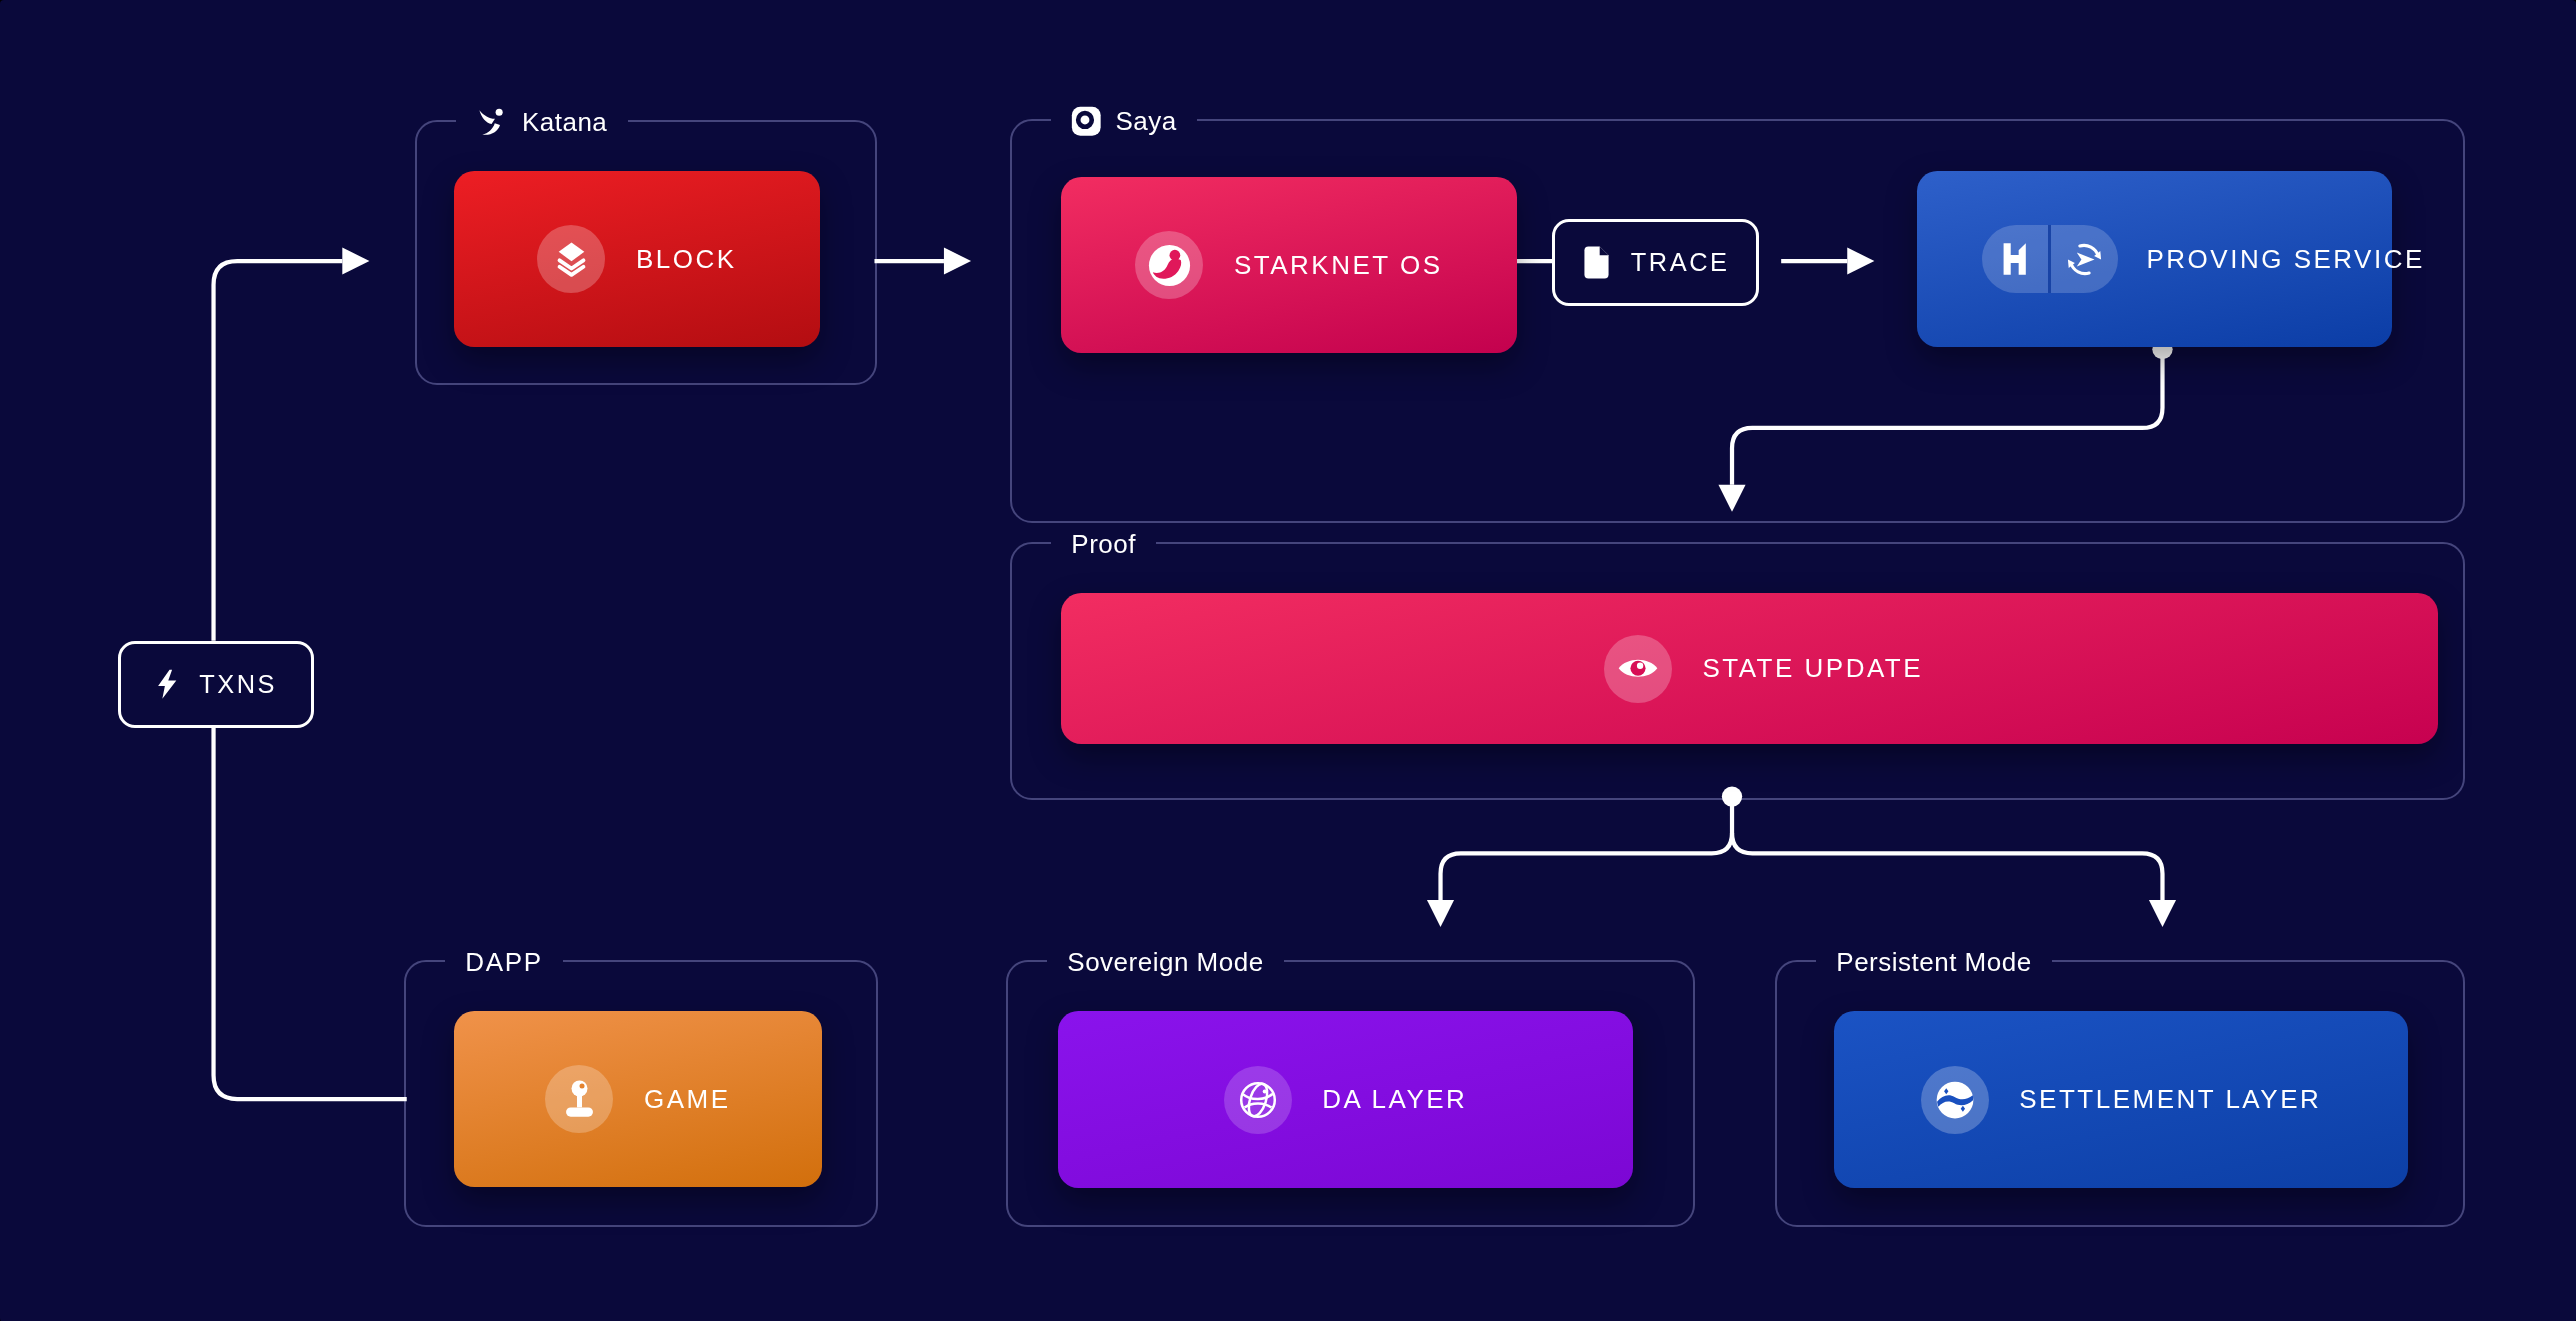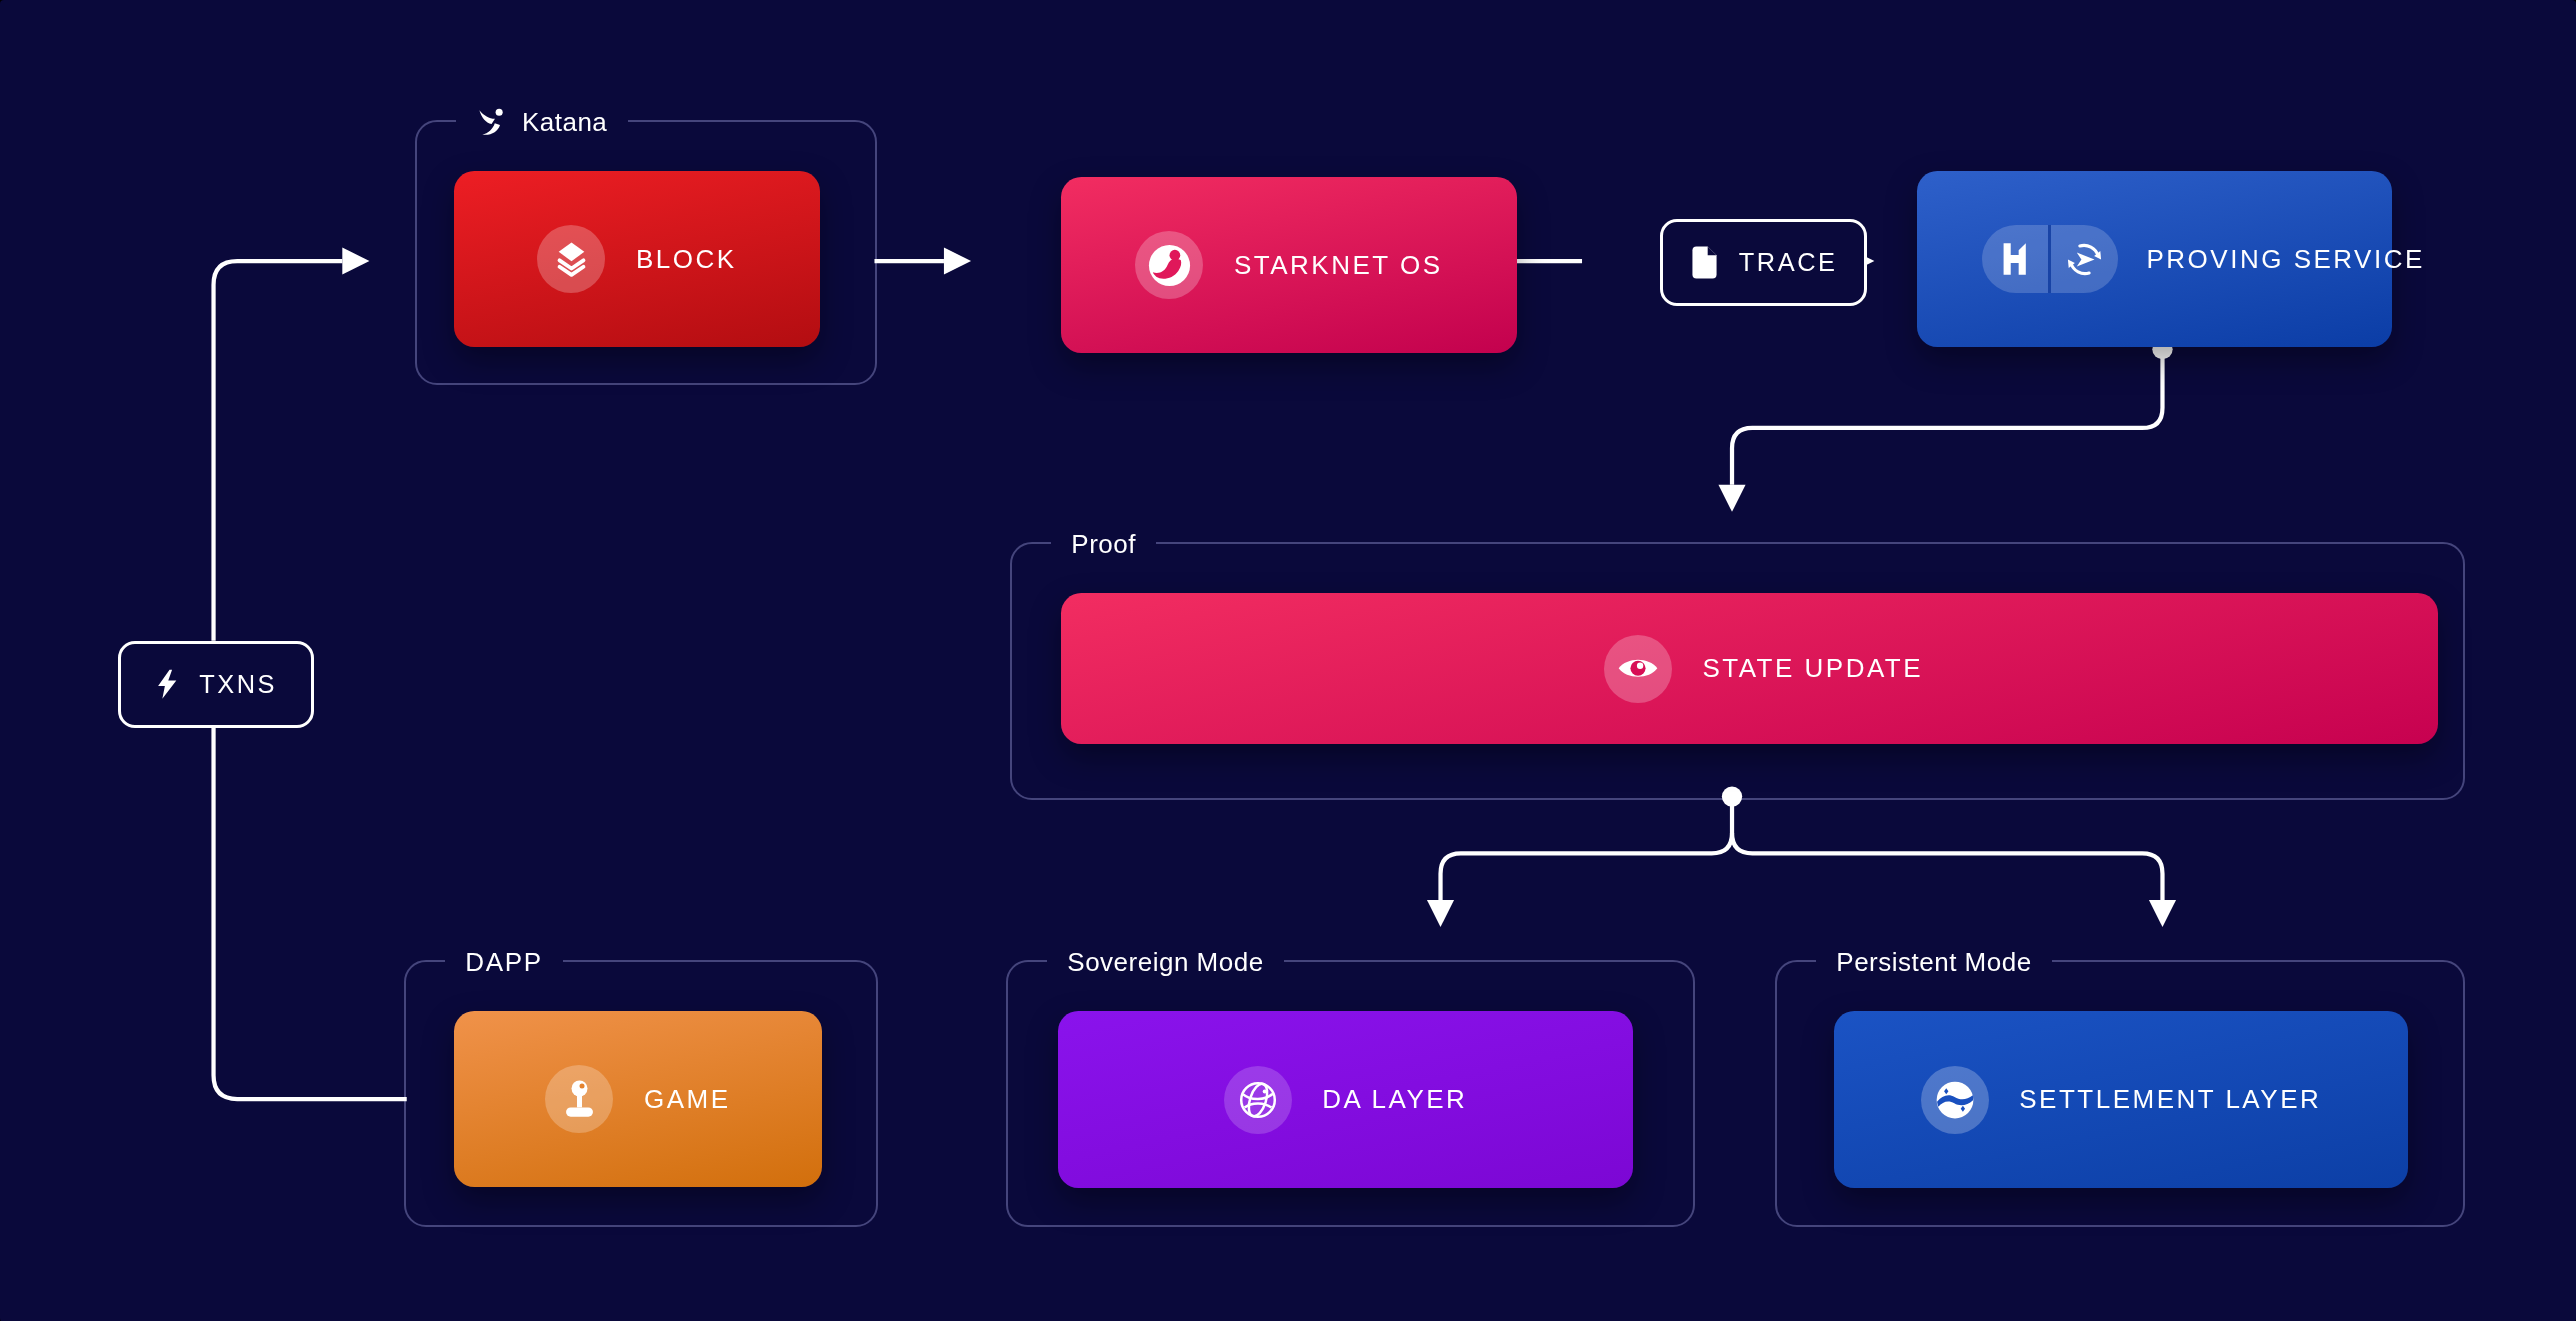--- a/index.html
+++ b/index.html
@@ -56,20 +56,31 @@
         <svg width="32" height="32" viewBox="0 0 38 38">
           <circle cx="27.5" cy="7.5" r="4.2" fill="#fff"></circle>
           <path d="M4 5 C9.5 11.5 15.5 15 22.5 15.2 L18.5 21.5 C11.5 20 6.5 13.5 4 5 Z" fill="#fff"></path>
           <path d="M7.5 34 C14.5 32.5 20 27.5 22.3 20.5 L28.5 22.5 C26 30.5 17.5 35.5 7.5 34 Z" fill="#fff"></path>
         </svg>
       </span>
       <span>Katana</span>
     </div>
   </div>
 
+  <div class="group" style="left:1010px;top:119px;width:1451px;height:400px">
+    <div class="glabel">
+      <span class="gicon">
+        <svg width="30.5" height="30.5" viewBox="0 0 36 36">
+          <rect x="1" y="1" width="34" height="34" rx="10" fill="#fff"></rect>
+          <circle cx="16.5" cy="16.5" r="8" fill="none" stroke="#0a093b" stroke-width="5.5"></circle>
+        </svg>
+      </span>
+      <span>Saya</span>
+    </div>
+  </div>
 
   <div class="group" style="left:1010px;top:542px;width:1451px;height:254px">
     <div class="glabel">
       <span>Proof</span>
     </div>
   </div>
 
   <div class="group" style="left:404px;top:960px;width:470px;height:263px">
     <div class="glabel">
       <span style="letter-spacing:1.7px;">DAPP</span>
@@ -139,21 +150,21 @@
     <span class="badge">
       <svg width="47" height="47" viewBox="0 0 48 48">
         <circle cx="24" cy="24" r="21" fill="#fff"></circle>
         <circle cx="29.5" cy="13.5" r="5.5" fill="#e0185a"></circle>
         <path d="M7 31 C13.5 33 19.5 30 22 23.5 C24.5 17 29.5 15.5 35.5 18.5 C36.5 21.5 36 25.5 33 29.5 C27.5 37.5 16.5 39.5 10.5 35.5 C8.8 34 7.6 32.8 7 31 Z" fill="#e0185a"></path>
       </svg>
     </span>
     <span class="nlabel">STARKNET OS</span>
   </div>
 
-  <div class="outline-node" style="left:1660px;top:219px;width:201px;height:81px;gap:20.3px">
+  <div class="outline-node" style="left:1552px;top:219px;width:201px;height:81px;gap:20.3px">
     <span style="display:flex;">
       <svg width="29" height="37" viewBox="0 0 36 46">
         <path d="M3 8 A5 5 0 0 1 8 3 H22 L33 14 V38 A5 5 0 0 1 28 43 H8 A5 5 0 0 1 3 38 Z" fill="#fff"></path>
         <path d="M22 3 L33 14 H22 Z" fill="#0a093b"></path>
       </svg>
     </span>
     <span class="nlabel">TRACE</span>
   </div>
 
   <div class="node" style="left: 1917px; top: 171px; width: 475px; height: 176px; gap: 29px; background: linear-gradient(168deg, rgb(46, 96, 202) 0%, rgb(11, 61, 166) 100%);">

